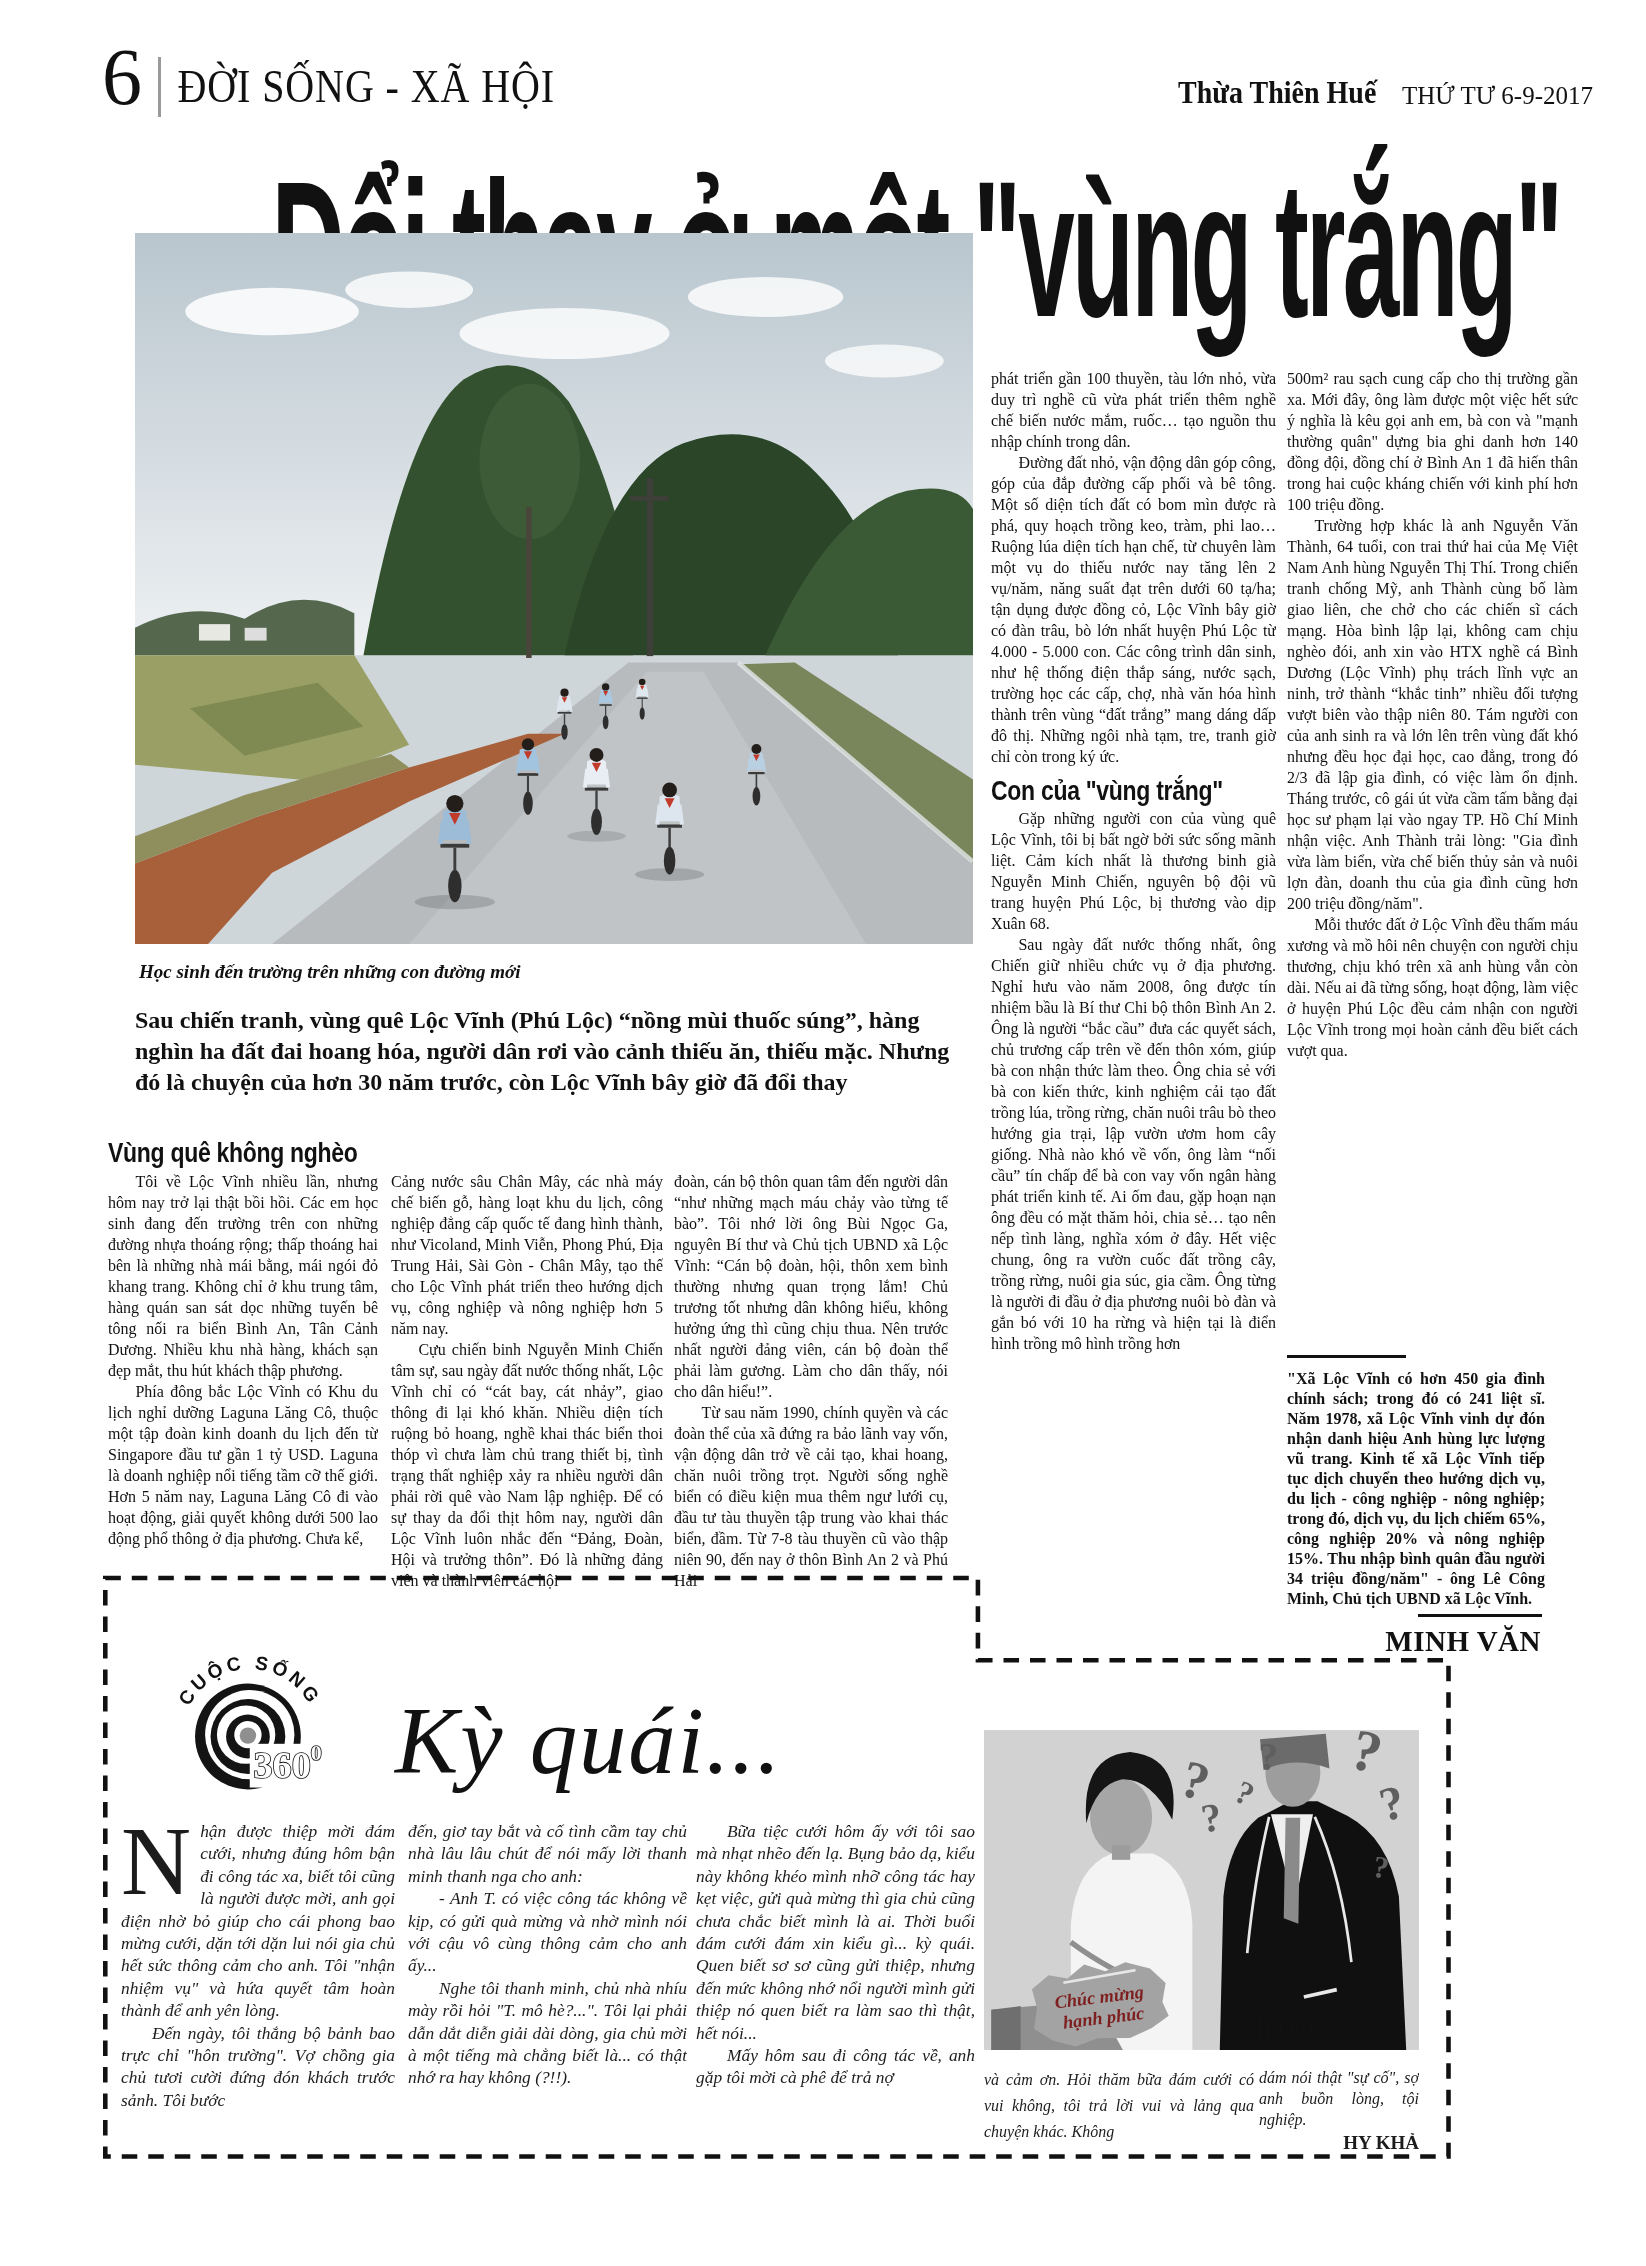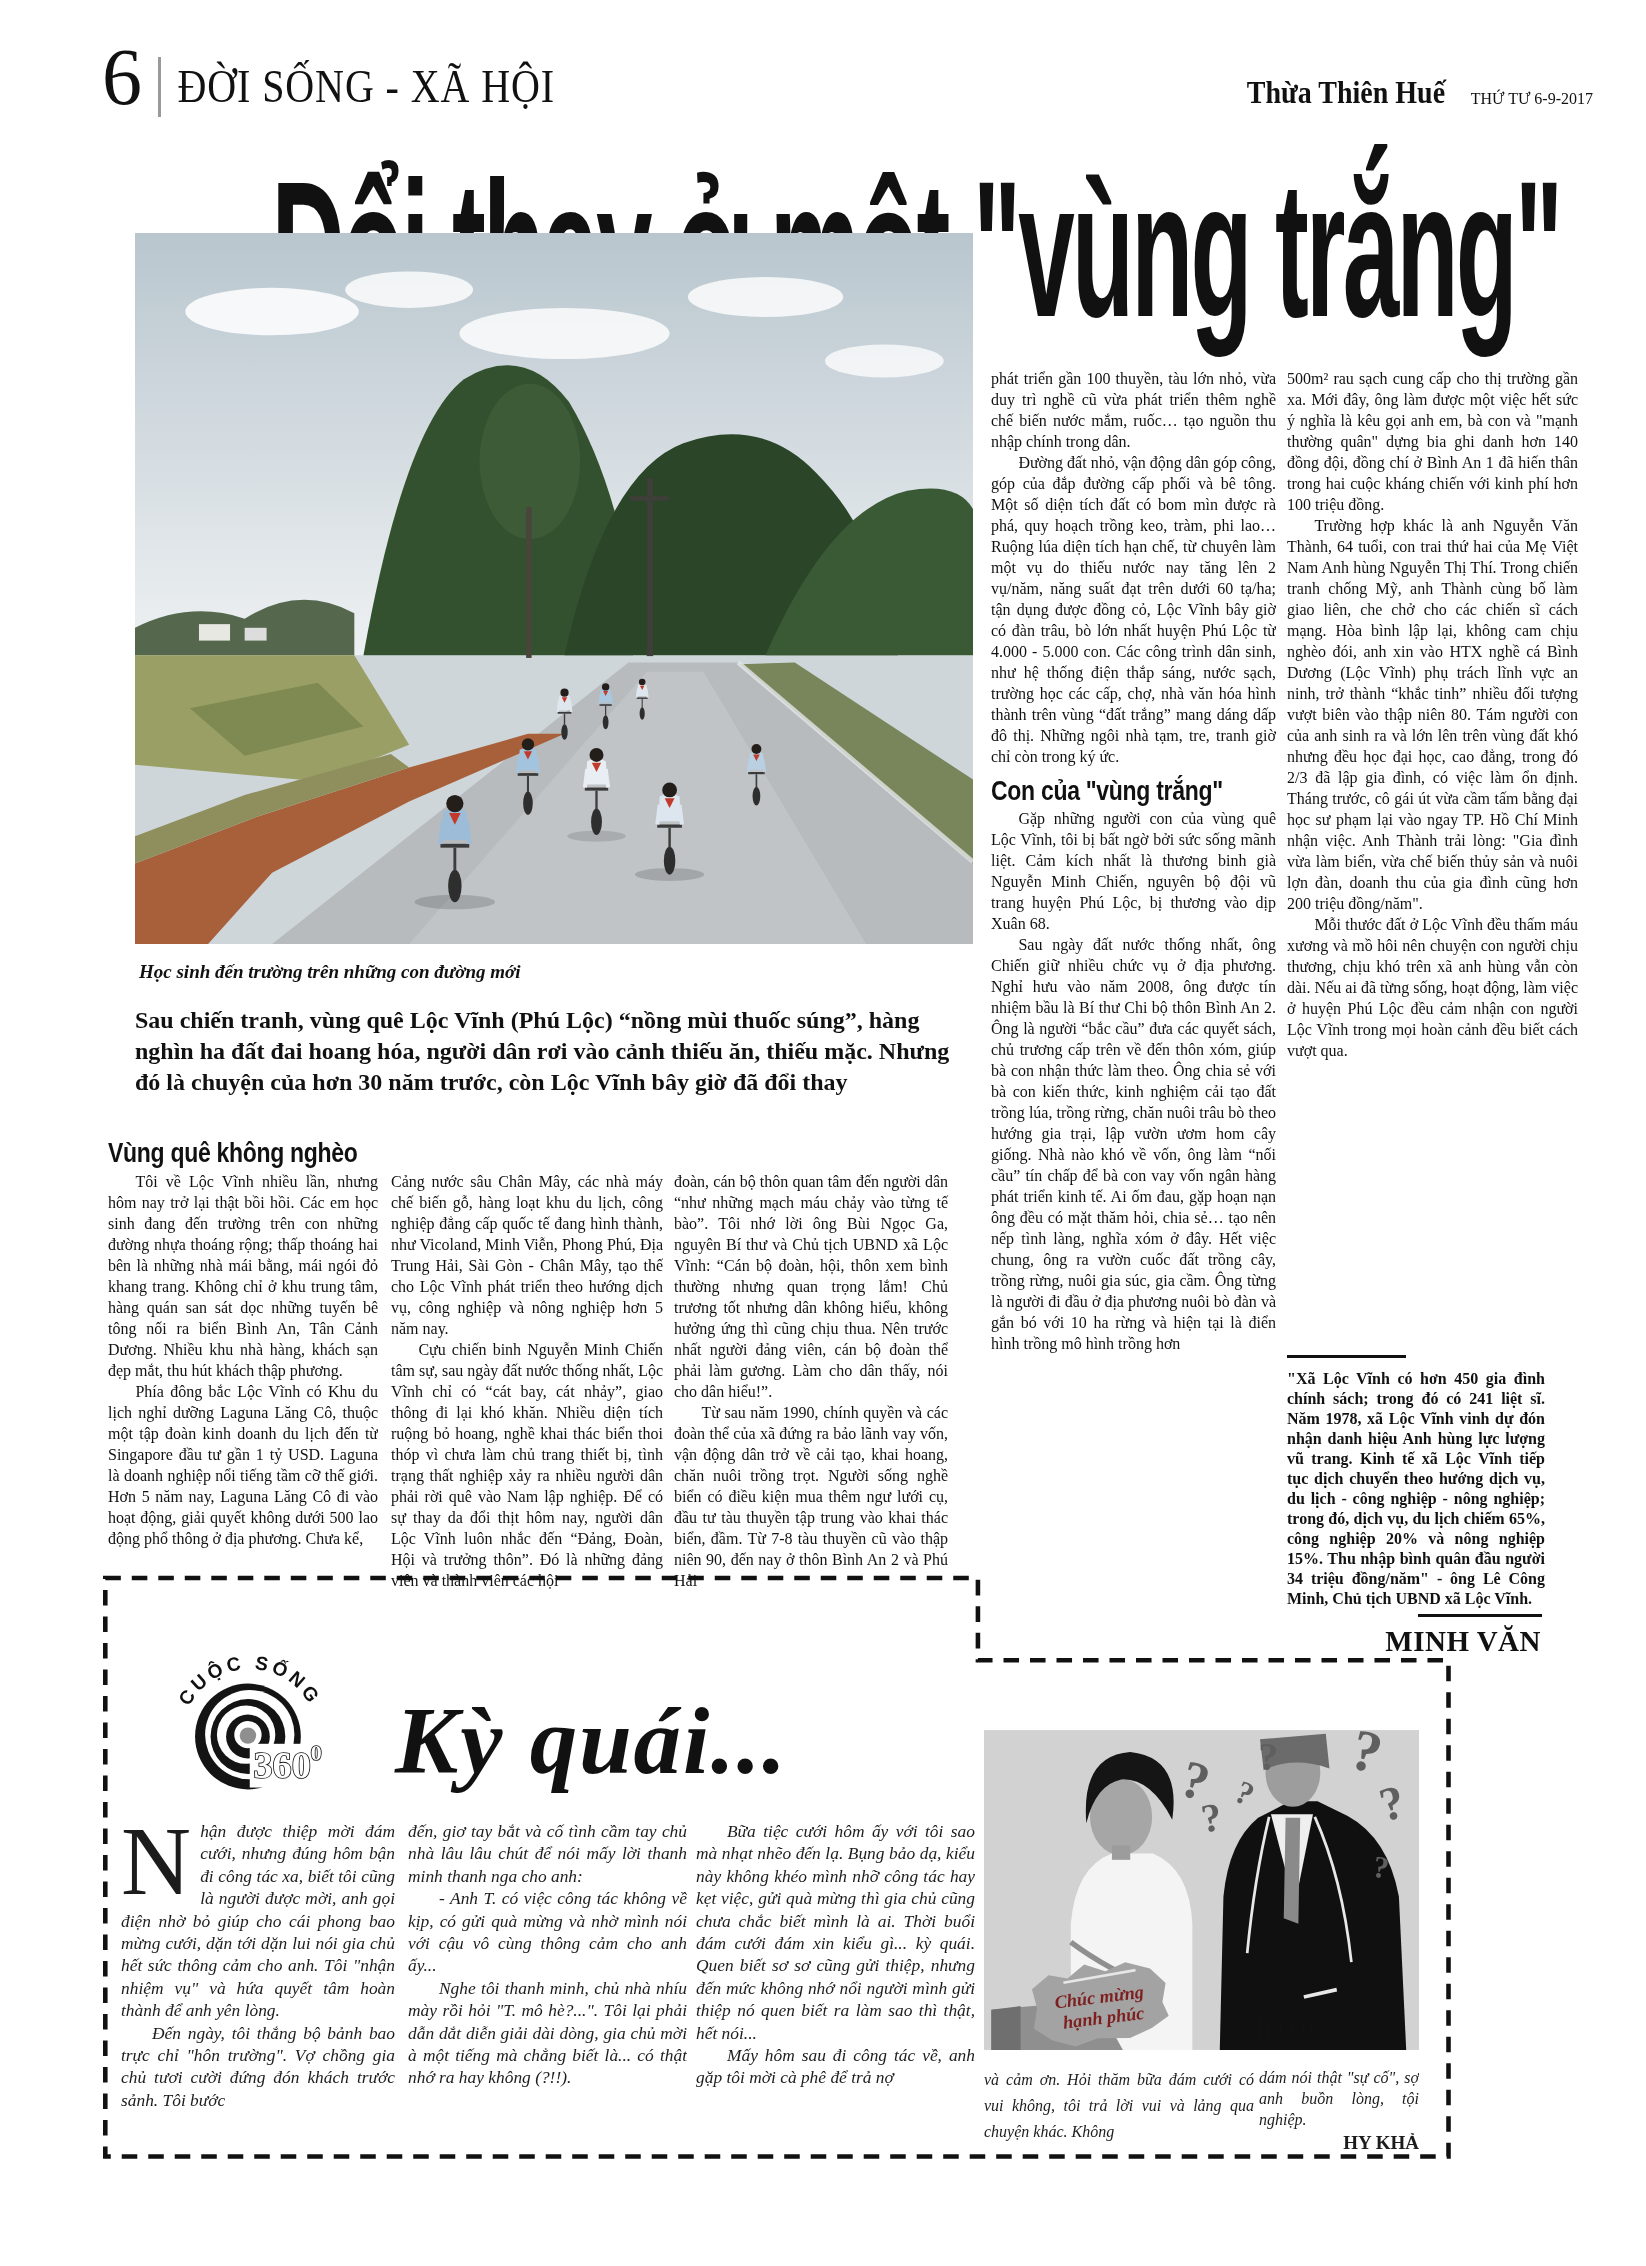--- a/index.html
+++ b/index.html
@@ -7,21 +7,21 @@
         font-family:"Liberation Serif",serif;color:#111;overflow:hidden;}
   
   .hdr{position:absolute;left:102px;top:37px;width:1491px;display:flex;align-items:baseline;}
   .pagenum{font-size:80px;line-height:1;font-weight:400;}
   .hdr-sep{width:2.7px;height:60px;background:#9a9a9a;margin:0 16.4px;align-self:flex-end;}
   .section-title{display:inline-block;font-size:40px;letter-spacing:0.9px;
         transform:scaleY(1.18);transform-origin:left bottom;white-space:nowrap;}
   .hdr-right{margin-left:auto;display:flex;align-items:baseline;gap:25.6px;}
   .masthead{display:inline-block;font-weight:700;font-size:28px;
         transform:scaleY(1.12);transform-origin:left bottom;white-space:nowrap;}
-  .issue-date{font-size:16px;white-space:nowrap;}
+  .issue-date{font-size:25px;white-space:nowrap;}
   
   .headline{position:absolute;left:79px;top:144px;width:1489px;height:238px;text-align:center;overflow:visible;}
   .headline span{display:inline-block;font-family:"Liberation Sans",sans-serif;font-weight:700;
         font-size:132px;line-height:1.1;letter-spacing:-3.7px;white-space:nowrap;
         transform:scale(0.77,1.46);transform-origin:center top;}
   
   .photo{position:absolute;left:135px;top:233px;width:838px;height:711px;background:#cfd6da;}
   .photo svg{display:block;}
   .photo-caption{position:absolute;left:139px;top:961px;width:822px;
         font-style:italic;font-weight:700;font-size:19px;}
@@ -41,21 +41,21 @@
   .c3{left:674px;top:1171px;width:274px;height:541px;}
   .c4{left:991px;top:368px;width:285px;height:1281px;}
   .c5{left:1287px;top:368px;width:291px;height:972px;}
   .rule{position:absolute;height:2.7px;background:#111;}
   .quote{position:absolute;left:1287px;top:1369px;width:258px;font-weight:700;
         font-size:16px;line-height:20px;text-align:justify;}
   .author-main{position:absolute;left:1287px;top:1625px;width:254px;text-align:right;
         font-weight:700;font-size:29px;letter-spacing:0.5px;}
   
   .dash-svg{position:absolute;left:0;top:0;pointer-events:none;}
-  .ftitle{position:absolute;left:395px;top:1694px;font-style:italic;font-weight:700;
+  .ftitle{position:absolute;left:395px;top:1694px;font-style:italic;font-weight:400;
         font-size:95px;letter-spacing:1.8px;line-height:1;}
   .fcol{position:absolute;font-style:italic;font-size:17.4px;line-height:22.4px;
         text-align:justify;color:#1c1c1c;overflow:hidden;}
   .fcol p{margin:0;text-indent:31px;}
   .fcol p.cont{text-indent:0;}
   .f1{left:121px;top:1820px;width:274px;height:322px;}
   .f2{left:408px;top:1820px;width:279px;height:322px;}
   .f3{left:696px;top:1820px;width:279px;height:322px;}
   .f4{left:984px;top:2067px;width:270px;height:84px;font-size:16px;line-height:26px;}
   .f5{left:1259px;top:2067px;width:160px;height:84px;font-size:16px;line-height:21px;}

